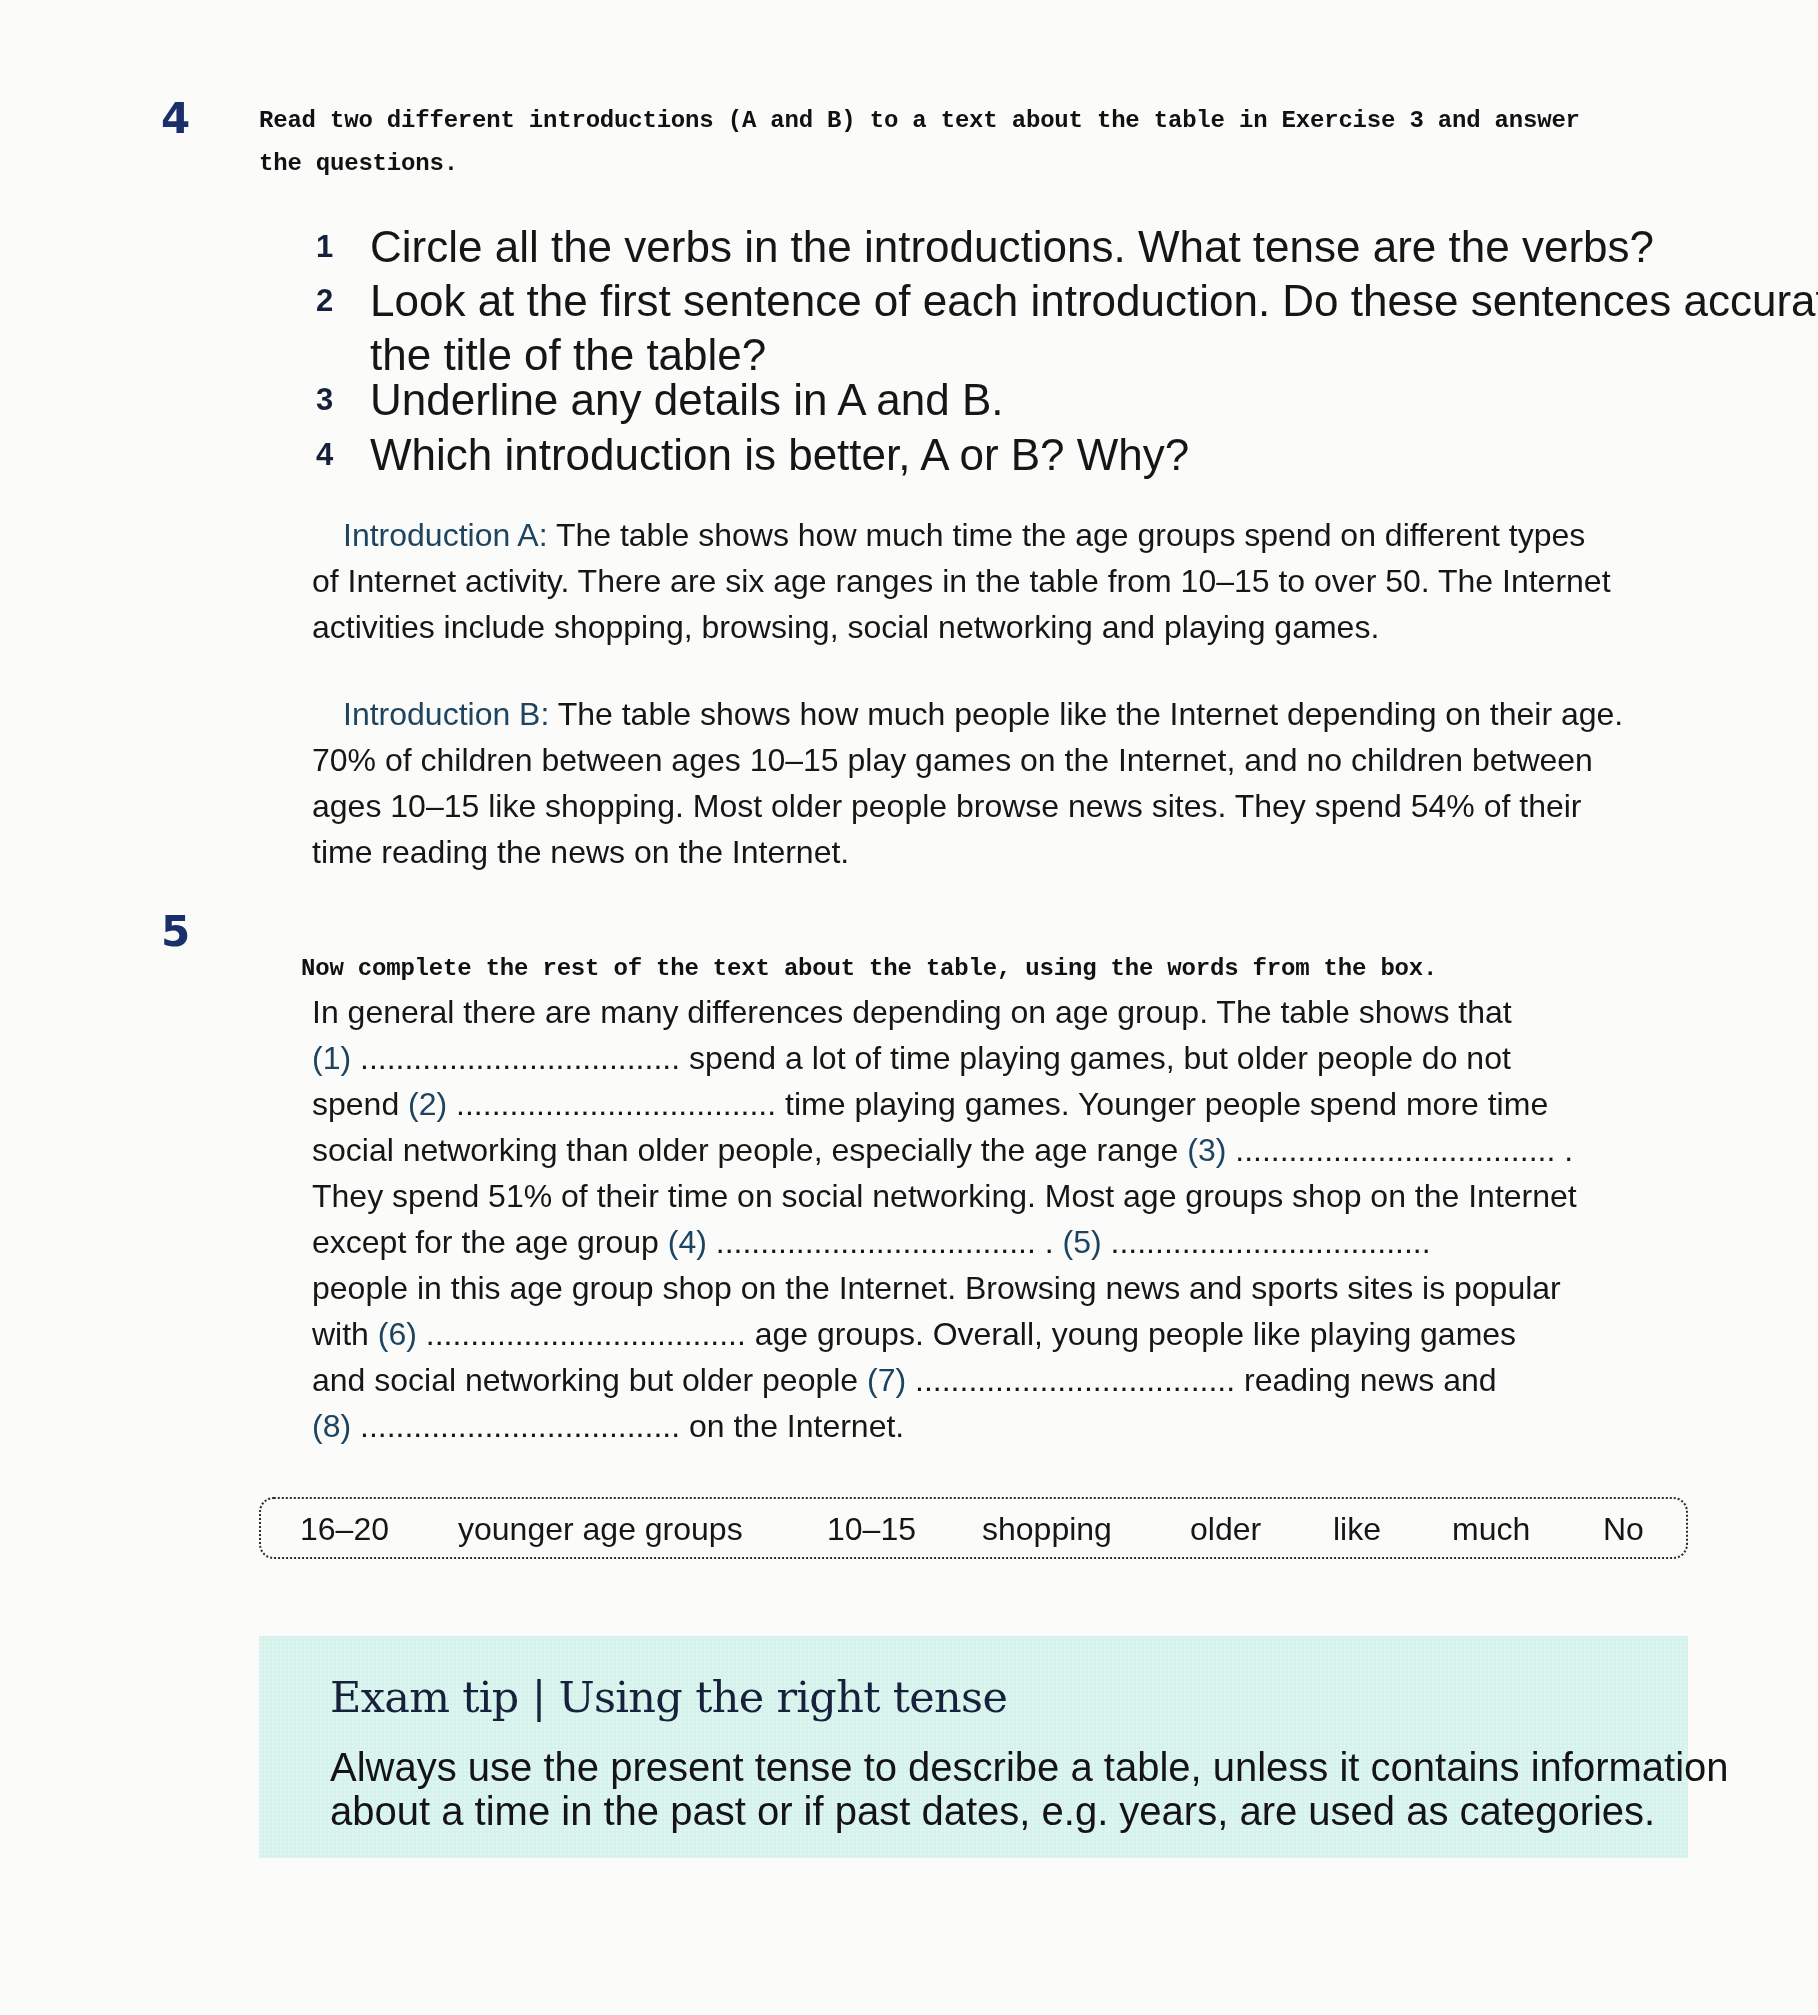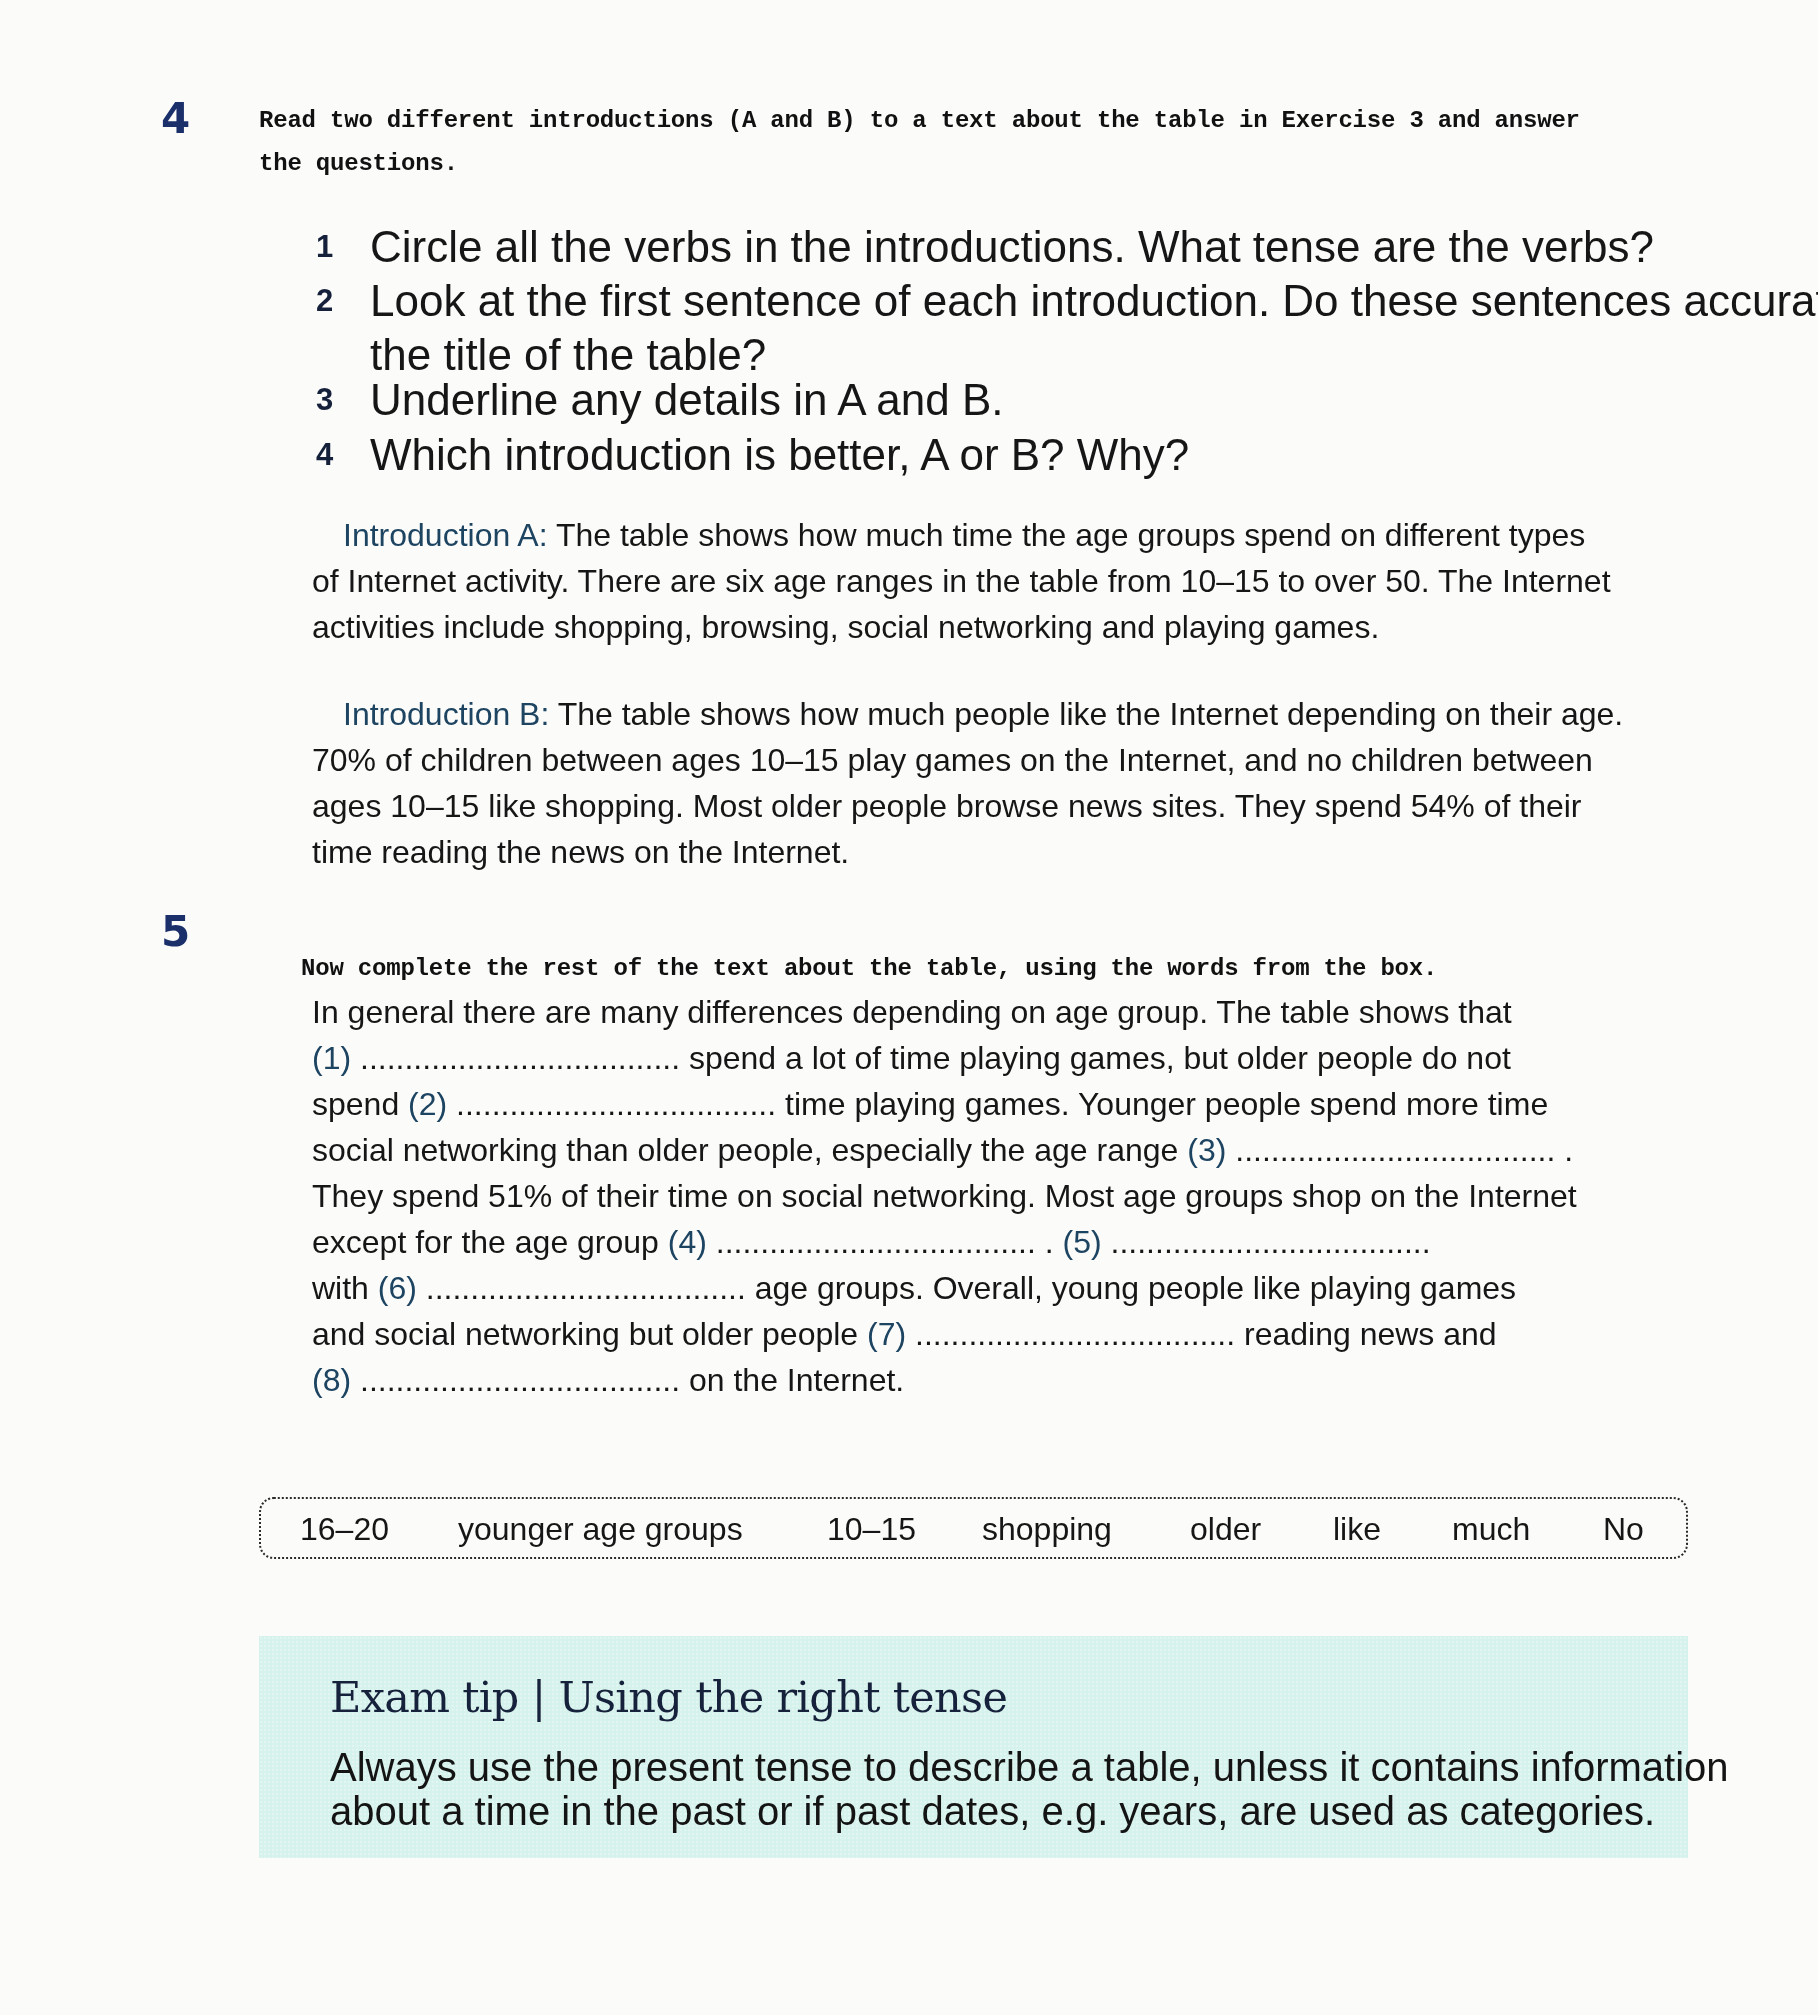--- a/index.html
+++ b/index.html
@@ -103,20 +103,21 @@
   <div>
     <span>social networking than older people, especially the age range </span><span class="blank-marker">(3)</span>
     <span class="dots">....................................</span><span> .</span>
   </div>
   <div>They spend 51% of their time on social networking. Most age groups shop on the Internet</div>
   <div>
     <span>except for the age group </span><span class="blank-marker">(4)</span>
     <span class="dots">....................................</span><span> . </span><span class="blank-marker">(5)</span>
     <span class="dots">....................................</span>
   </div>
+  <div>people in this age group shop on the Internet. Browsing news and sports sites is popular</div>
   <div>
     <span>with </span><span class="blank-marker">(6)</span>
     <span class="dots">....................................</span><span> age groups. Overall, young people like playing games</span>
   </div>
   <div>
     <span>and social networking but older people </span><span class="blank-marker">(7)</span>
     <span class="dots">....................................</span><span> reading news and</span>
   </div>
   <div>
     <span class="blank-marker">(8)</span>

